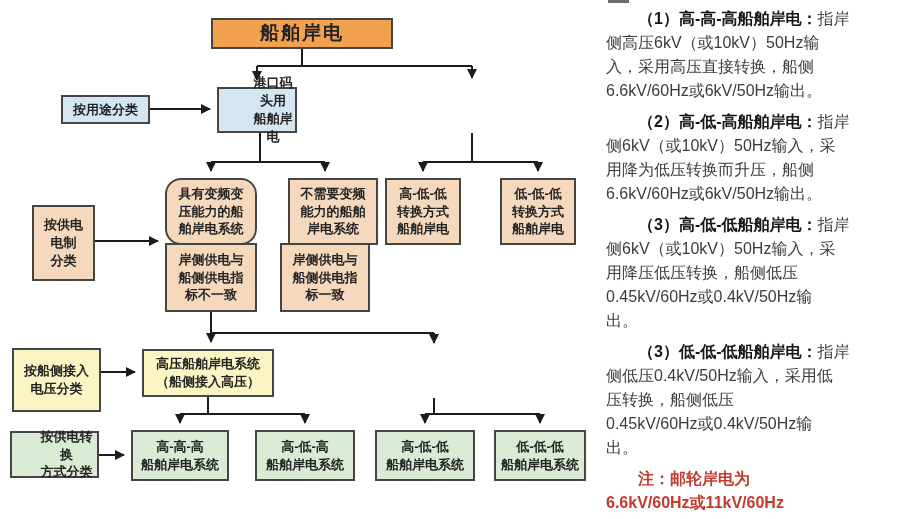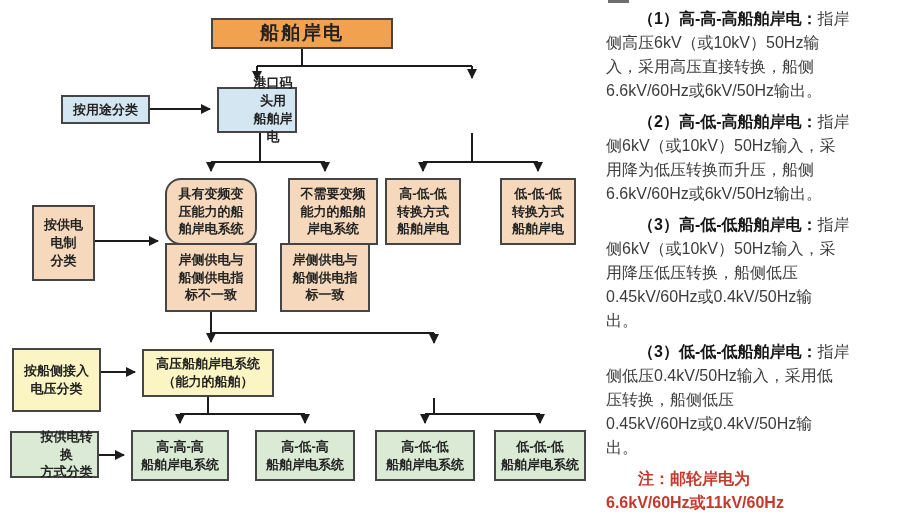--- a/index.html
+++ b/index.html
@@ -131,21 +131,21 @@
 船舶岸电</div>
 
   <div class="node c-peach" id="n-lll-conv">低-低-低
 转换方式
 船舶岸电</div>
 
   <div class="node c-yellow" id="n-cat-voltage">按船侧接入
 电压分类</div>
 
   <div class="node c-yellow" id="n-hv">高压船舶岸电系统
-（能力的船舶）</div>
+（船侧接入高压）</div>
 
 
   <div class="node c-green" id="n-cat-conversion">按供电转换
 方式分类</div>
 
   <div class="node c-green" id="n-hhh">高-高-高
 船舶岸电系统</div>
 
   <div class="node c-green" id="n-hlh">高-低-高
 船舶岸电系统</div>

